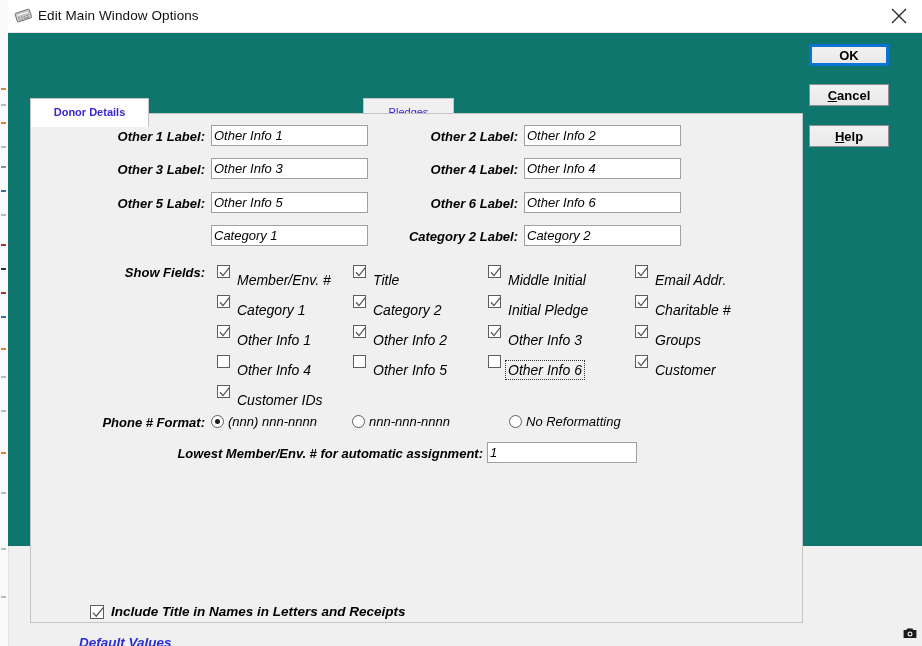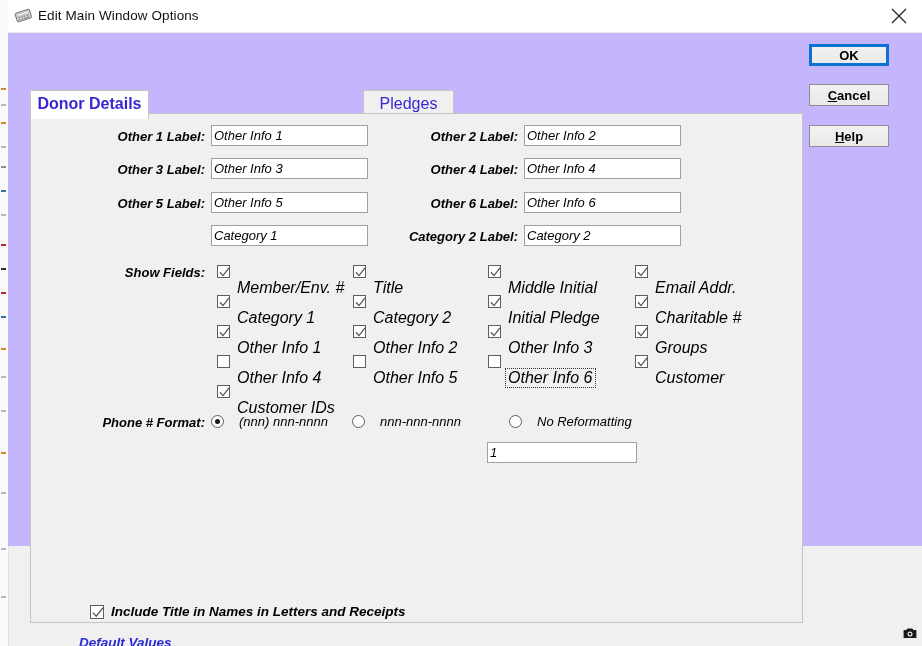--- a/index.html
+++ b/index.html
@@ -30,21 +30,21 @@
     left: 1px;
     width: 5px;
     height: 2px;
   }
 
   
   #window {
     position: absolute;
     left: 8px; top: 0;
     width: 914px; height: 546px;
-    background: #c4b5fd;
+    background: #0f766e;
   }
 
   
   #titlebar {
     position: absolute;
     left: 0; top: 0;
     width: 914px; height: 32px;
     background: #ffffff;
     border-bottom: 1px solid #e8e8e8;
   }
@@ -105,28 +105,28 @@
   .mnem { text-decoration: underline; }
 
   
   #tabstrip {
     position: absolute;
     left: 22px; top: 86px;
     width: 773px; height: 28px;
   }
   .tab {
     position: absolute;
-    top: 4px;
+    top: 12px;
     height: 28px;
     box-sizing: border-box;
     border: 1px solid #c4c4c4;
     border-bottom: none;
     background: #f0f0f0;
     color: #3826d4;
-    font-size: 16px;
+    font-size: 11px;
     line-height: 26px;
     text-align: center;
     cursor: default;
   }
   .tab.active {
     background: #ffffff;
     font-weight: bold;
     height: 29px;
     border-color: #c4c4c4;
     z-index: 3;
@@ -185,22 +185,22 @@
     position: absolute;
     left: 0; top: 2px;
     width: 13px; height: 13px;
     background: #ffffff;
     border: 1px solid #5d5d5d;
     box-sizing: border-box;
   }
   .cbx .box svg { position: absolute; left: 1px; top: 1px; }
   .cbx .cbx-label {
     position: absolute;
-    left: 20px; top: 16px;
-    font-size: 16px;
+    left: 20px; top: 8px;
+    font-size: 14px;
     white-space: nowrap;
     line-height: 18px;
     color: #000;
   }
   .cbx.focused .cbx-label {
     outline: 1px dotted #333;
     outline-offset: 0px;
     padding: 0 2px;
     left: 18px;
   }
@@ -223,21 +223,21 @@
   .rad.on .circle::after {
     content: "";
     position: absolute;
     left: 3px; top: 3px;
     width: 5px; height: 5px;
     background: #1a1a1a;
     border-radius: 50%;
   }
   .rad .rad-label {
     position: absolute;
-    left: 28px; top: 0;
+    left: 17px; top: 0;
     font-size: 13px;
     line-height: 18px;
     white-space: nowrap;
   }
 
   
   #cbx-include-title {
     position: absolute;
     left: 59px; top: 488px;
     height: 20px;
@@ -509,20 +509,21 @@
     </div>
     <div class="rad" style="left:321px;top:299px;">
       <span class="circle"></span>
       <span class="rad-label">nnn-nnn-nnnn</span>
     </div>
     <div class="rad" style="left:478px;top:299px;">
       <span class="circle"></span>
       <span class="rad-label">No Reformatting</span>
     </div>
 
+    <div class="lbl" style="left:62px;top:332px;width:390px;">Lowest Member/Env. # for automatic assignment:</div>
     <div class="txt" style="left:456px;top:328px;width:150px;">1</div>
 
     <div id="cbx-include-title">
       <span class="box">
           <svg width="12" height="12" viewBox="0 0 12 12">
             <path d="M1 5.6 L4.2 9.2 L11 0.9" stroke="#555" stroke-width="1.3" fill="none"></path>
           </svg>
         </span>
       <span class="cbx-label">Include Title in Names in Letters and Receipts</span>
     </div>

